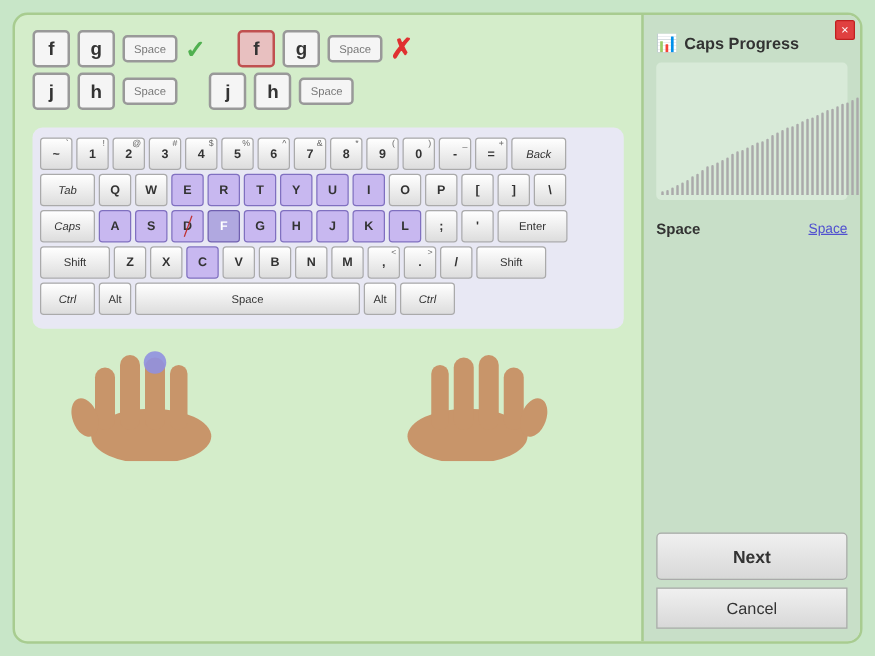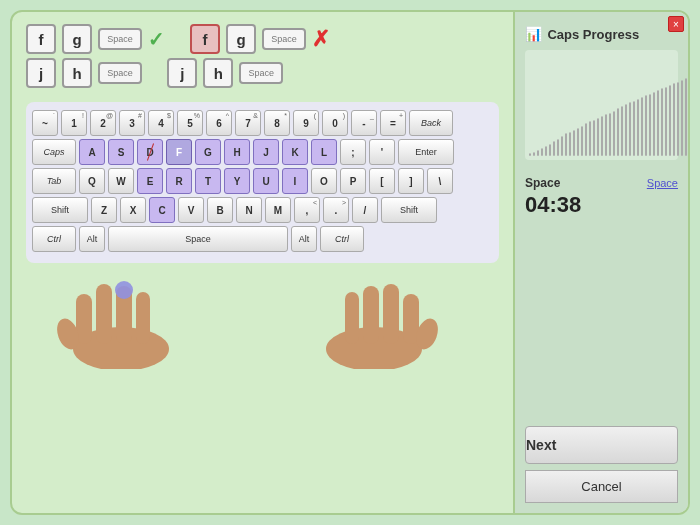--- a/index.html
+++ b/index.html
@@ -231,21 +231,21 @@
       width: 100%;
       padding: 10px 0;
       background: linear-gradient(to bottom, #f0f0f0 0%, #d8d8d8 100%);
       border: 1px solid #aaa;
       border-radius: 4px;
       font-size: 14px;
       font-weight: bold;
       color: #333;
       cursor: pointer;
       margin-bottom: 6px;
-      text-align: left;
+      text-align: center;
     }
     .cancel-btn {
       width: 100%;
       padding: 8px 0;
       background: linear-gradient(to bottom, #f0f0f0 0%, #d8d8d8 100%);
       border: 1px solid #aaa;
       border-radius: 0;
       font-size: 13px;
       color: #333;
       cursor: pointer;
@@ -351,20 +351,63 @@
             <span class="key-label">-</span>
           </div>
         <div class="kb-key">
             <span class="key-sublabel">+</span>
             <span class="key-label">=</span>
           </div>
         <div class="kb-key wide" style="font-size:9px;">Back</div>
       </div>
 
       <div class="kb-row">
+        <div class="kb-key wide" style="font-size:9px;">Tab</div>
+        <div class="kb-key">
+            <span class="key-label">Q</span>
+          </div>
+        <div class="kb-key">
+            <span class="key-label">W</span>
+          </div>
+        <div class="kb-key highlight-key">
+            <span class="key-label">E</span>
+          </div>
+        <div class="kb-key highlight-key">
+            <span class="key-label">R</span>
+          </div>
+        <div class="kb-key highlight-key">
+            <span class="key-label">T</span>
+          </div>
+        <div class="kb-key highlight-key">
+            <span class="key-label">Y</span>
+          </div>
+        <div class="kb-key highlight-key">
+            <span class="key-label">U</span>
+          </div>
+        <div class="kb-key highlight-key">
+            <span class="key-label">I</span>
+          </div>
+        <div class="kb-key">
+            <span class="key-label">O</span>
+          </div>
+        <div class="kb-key">
+            <span class="key-label">P</span>
+          </div>
+        <div class="kb-key">
+            <span class="key-label">[</span>
+          </div>
+        <div class="kb-key">
+            <span class="key-label">]</span>
+          </div>
+        <div class="kb-key">
+            <span class="key-label">\</span>
+          </div>
+      </div>
+
+      <div class="kb-row">
         <div class="kb-key wide" style="font-size:9px;">Caps</div>
         <div class="kb-key highlight-key">
             <span class="key-label">A</span>
           </div>
         <div class="kb-key highlight-key">
             <span class="key-label">S</span>
           </div>
         <div class="kb-key d-key highlight-key">
             <span class="key-label">D</span>
           </div>
@@ -386,63 +429,20 @@
         <div class="kb-key highlight-key">
             <span class="key-label">L</span>
           </div>
         <div class="kb-key">
             <span class="key-label">;</span>
           </div>
         <div class="kb-key">
             <span class="key-label">'</span>
           </div>
         <div class="kb-key wider" style="font-size:9px;">Enter</div>
-      </div>
-
-      <div class="kb-row">
-        <div class="kb-key wide" style="font-size:9px;">Tab</div>
-        <div class="kb-key">
-            <span class="key-label">Q</span>
-          </div>
-        <div class="kb-key">
-            <span class="key-label">W</span>
-          </div>
-        <div class="kb-key highlight-key">
-            <span class="key-label">E</span>
-          </div>
-        <div class="kb-key highlight-key">
-            <span class="key-label">R</span>
-          </div>
-        <div class="kb-key highlight-key">
-            <span class="key-label">T</span>
-          </div>
-        <div class="kb-key highlight-key">
-            <span class="key-label">Y</span>
-          </div>
-        <div class="kb-key highlight-key">
-            <span class="key-label">U</span>
-          </div>
-        <div class="kb-key highlight-key">
-            <span class="key-label">I</span>
-          </div>
-        <div class="kb-key">
-            <span class="key-label">O</span>
-          </div>
-        <div class="kb-key">
-            <span class="key-label">P</span>
-          </div>
-        <div class="kb-key">
-            <span class="key-label">[</span>
-          </div>
-        <div class="kb-key">
-            <span class="key-label">]</span>
-          </div>
-        <div class="kb-key">
-            <span class="key-label">\</span>
-          </div>
       </div>
 
       <div class="kb-row">
         <div class="kb-key wider" style="font-size:9px;">Shift</div>
         <div class="kb-key">
             <span class="key-label">Z</span>
           </div>
         <div class="kb-key">
             <span class="key-label">X</span>
           </div>
@@ -558,19 +558,18 @@
         <div class="bar" style="height: 74px;"></div>
         <div class="bar" style="height: 76px;"></div>
         <div class="bar" style="height: 78px;"></div>
         <div class="bar" style="height: 80px;"></div>
       </div>
     <div class="timer-section">
       <div class="timer-header">
         <span class="timer-label">Space</span>
         <span class="pause-link">Space</span>
       </div>
-      <span class="timer-value">04:38</span>
     </div>
     <div class="spacer"></div>
     <button class="next-btn">Next</button>
     <button class="cancel-btn">Cancel</button>
   </div>
 </div>
 
 </body></html>

